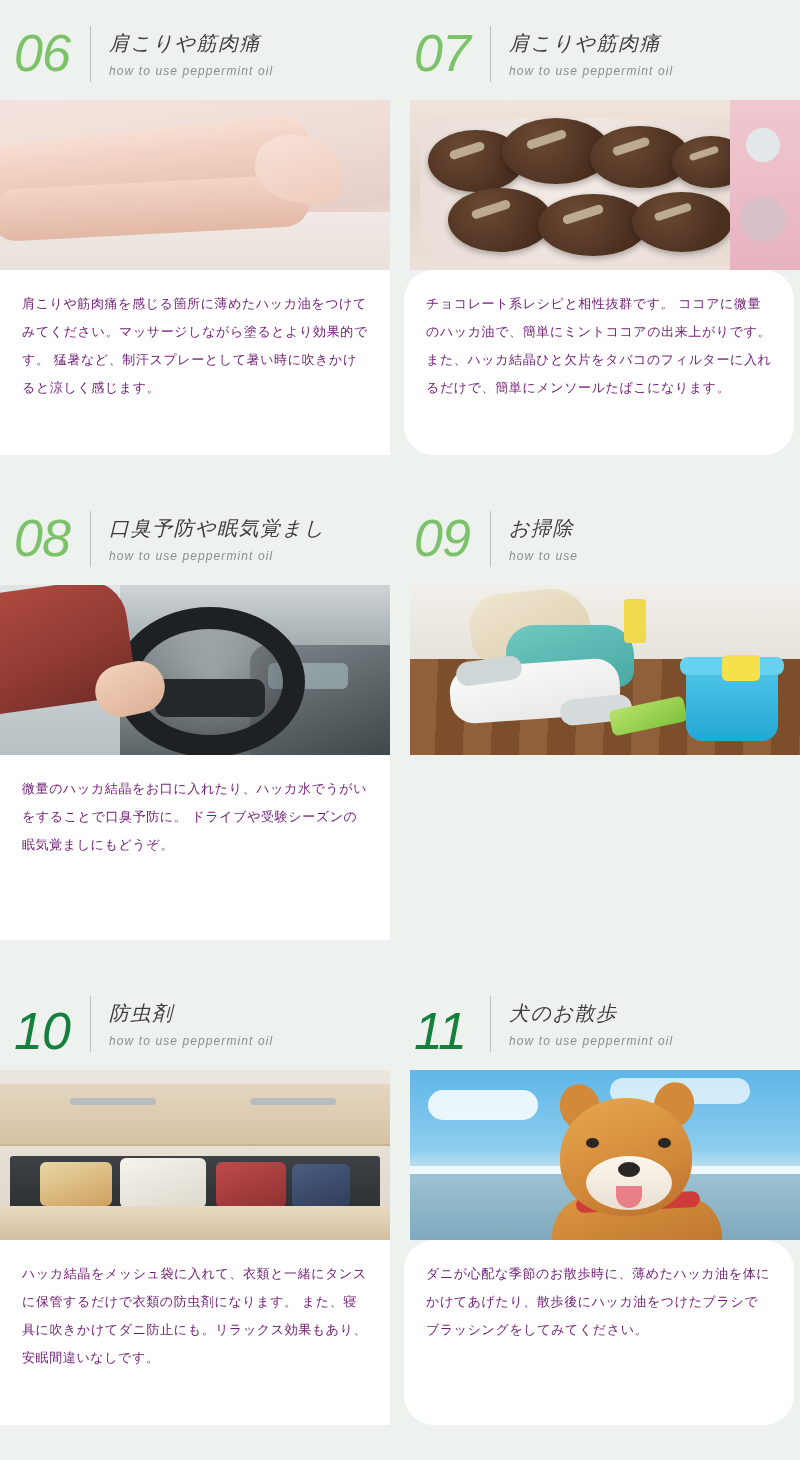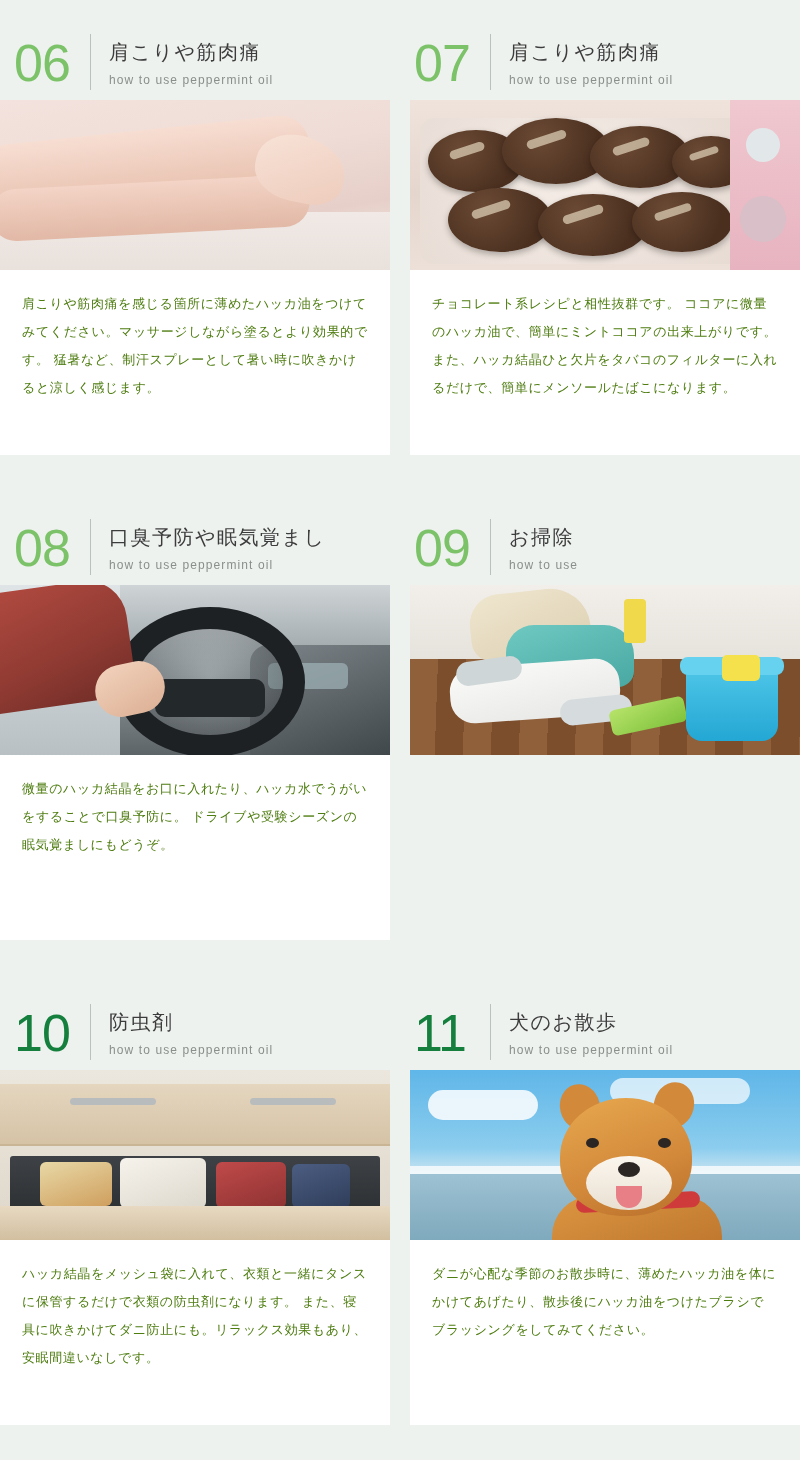--- a/index.html
+++ b/index.html
@@ -23,23 +23,24 @@
     width: 800px;
   }
   .cell {
     position: relative;
     padding: 0;
     background: transparent;
   }
   
   .head {
     display: flex;
-    align-items: flex-end;
+    align-items: center;
     padding: 16px 0 10px 14px;
     height: 100px;
+    font-style: italic;
   }
   .num {
     font-family: "Liberation Sans", "DejaVu Sans", sans-serif;
     font-size: 52px;
     line-height: 54px;
     font-weight: 400;
     color: #7cc268;
     letter-spacing: -1px;
     width: 76px;
     flex: none;
@@ -80,25 +81,25 @@
   .cell.left .photo { margin-left: 0; }
   .cell.right .photo { margin-left: 10px; }
 
   
   .body-panel {
     background: #ffffff;
     width: 390px;
     min-height: 185px;
     padding: 20px 22px 22px 22px;
   }
-  .cell.right .body-panel { margin-left: 10px; }
+  .cell.right .body-panel { margin-left: 4px; border-radius: 30px; }
   .body-panel p {
     font-size: 13px;
     line-height: 28px;
-    color: #4d7c0f;
+    color: #701a75;
     letter-spacing: 0.6px;
   }
 
   
   .ph { position: absolute; inset: 0; }
 
   
   .p06 { background: linear-gradient(170deg,#f3e2dd 0%,#efdcd6 40%,#e6cfc8 70%,#f6efec 100%); }
   .p06 .leg1 {
     position: absolute; left: -20px; top: 30px; width: 330px; height: 58px;

